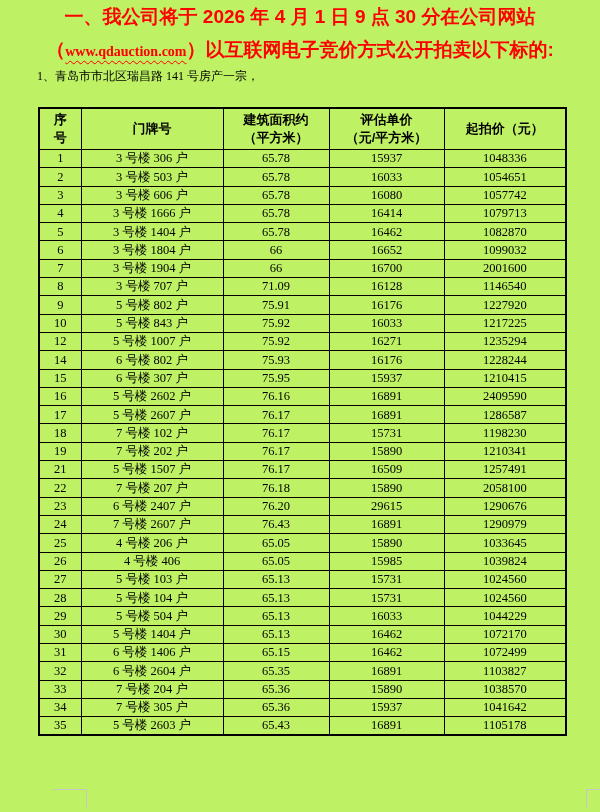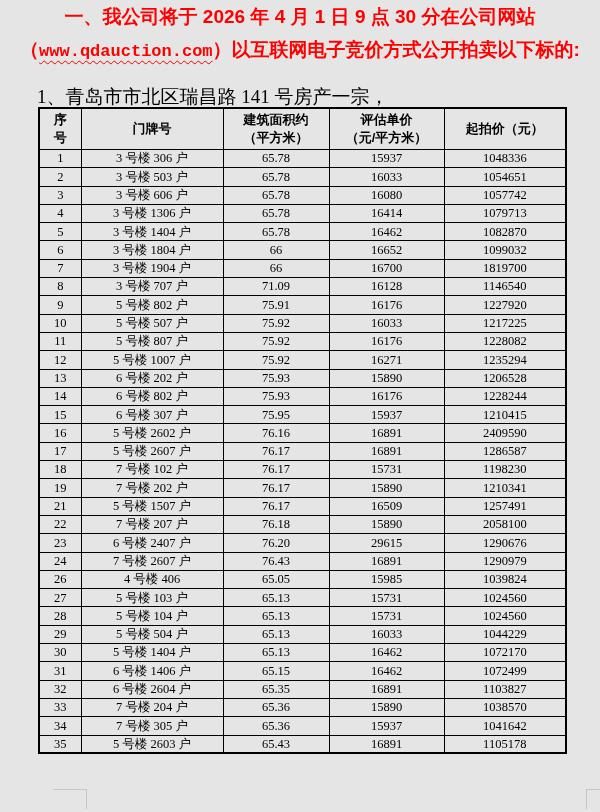--- a/index.html
+++ b/index.html
@@ -1,49 +1,49 @@
 <!DOCTYPE html>
 <html><head>
 <meta charset="utf-8">
 <style>
   html, body { margin: 0; padding: 0; background: #ffffff; }
   .page {
     position: relative;
     width: 600px;
     height: 812px;
-    background: #e5e5e5;
+    background: #bef264;
     overflow: hidden;
     font-family: "Liberation Serif", serif;
     color: #000000;
   }
   .title-line {
     position: absolute;
     left: 0;
     width: 600px;
     text-align: center;
     color: #ff0000;
     font-family: "Liberation Sans", sans-serif;
     font-weight: bold;
     font-size: 19px;
     line-height: 24px;
     white-space: nowrap;
   }
   .title-line1 { top: 5px; }
   .title-line2 { top: 38px; }
   .url {
-    font-family: Liberation Mono, monospace;
-    font-size: 17px;
+    font-family: Liberation Serif, serif;
+    font-size: 14px;
     text-decoration: underline wavy #ff0000 1px;
     text-underline-offset: 4px;
   }
   .lot-heading {
     position: absolute;
-    top: 84px;
+    top: 68px;
     left: 37px;
-    font-size: 19px;
+    font-size: 12px;
     color: #000000;
     white-space: nowrap;
   }
   table.lots {
     position: absolute;
     left: 38px;
     top: 107px;
     width: 527px;
     border-collapse: collapse;
     table-layout: fixed;
@@ -136,21 +136,21 @@
         </tr>
         <tr>
           <td>3</td>
           <td>3 号楼 606 户</td>
           <td>65.78</td>
           <td>16080</td>
           <td>1057742</td>
         </tr>
         <tr>
           <td>4</td>
-          <td>3 号楼 1306 户</td>
+          <td>3 号楼 1666 户</td>
           <td>65.78</td>
           <td>16414</td>
           <td>1079713</td>
         </tr>
         <tr>
           <td>5</td>
           <td>3 号楼 1404 户</td>
           <td>65.78</td>
           <td>16462</td>
           <td>1082870</td>
@@ -160,65 +160,51 @@
           <td>3 号楼 1804 户</td>
           <td>66</td>
           <td>16652</td>
           <td>1099032</td>
         </tr>
         <tr>
           <td>7</td>
           <td>3 号楼 1904 户</td>
           <td>66</td>
           <td>16700</td>
-          <td>1819700</td>
+          <td>2001600</td>
         </tr>
         <tr>
           <td>8</td>
           <td>3 号楼 707 户</td>
           <td>71.09</td>
           <td>16128</td>
           <td>1146540</td>
         </tr>
         <tr>
           <td>9</td>
           <td>5 号楼 802 户</td>
           <td>75.91</td>
           <td>16176</td>
           <td>1227920</td>
         </tr>
         <tr>
           <td>10</td>
-          <td>5 号楼 507 户</td>
+          <td>5 号楼 843 户</td>
           <td>75.92</td>
           <td>16033</td>
           <td>1217225</td>
-        </tr>
-        <tr>
-          <td>11</td>
-          <td>5 号楼 807 户</td>
-          <td>75.92</td>
-          <td>16176</td>
-          <td>1228082</td>
         </tr>
         <tr>
           <td>12</td>
           <td>5 号楼 1007 户</td>
           <td>75.92</td>
           <td>16271</td>
           <td>1235294</td>
         </tr>
         <tr>
-          <td>13</td>
-          <td>6 号楼 202 户</td>
-          <td>75.93</td>
-          <td>15890</td>
-          <td>1206528</td>
-        </tr>
-        <tr>
           <td>14</td>
           <td>6 号楼 802 户</td>
           <td>75.93</td>
           <td>16176</td>
           <td>1228244</td>
         </tr>
         <tr>
           <td>15</td>
           <td>6 号楼 307 户</td>
           <td>75.95</td>
@@ -275,20 +261,27 @@
           <td>1290676</td>
         </tr>
         <tr>
           <td>24</td>
           <td>7 号楼 2607 户</td>
           <td>76.43</td>
           <td>16891</td>
           <td>1290979</td>
         </tr>
         <tr>
+          <td>25</td>
+          <td>4 号楼 206 户</td>
+          <td>65.05</td>
+          <td>15890</td>
+          <td>1033645</td>
+        </tr>
+        <tr>
           <td>26</td>
           <td>4 号楼 406</td>
           <td>65.05</td>
           <td>15985</td>
           <td>1039824</td>
         </tr>
         <tr>
           <td>27</td>
           <td>5 号楼 103 户</td>
           <td>65.13</td>

